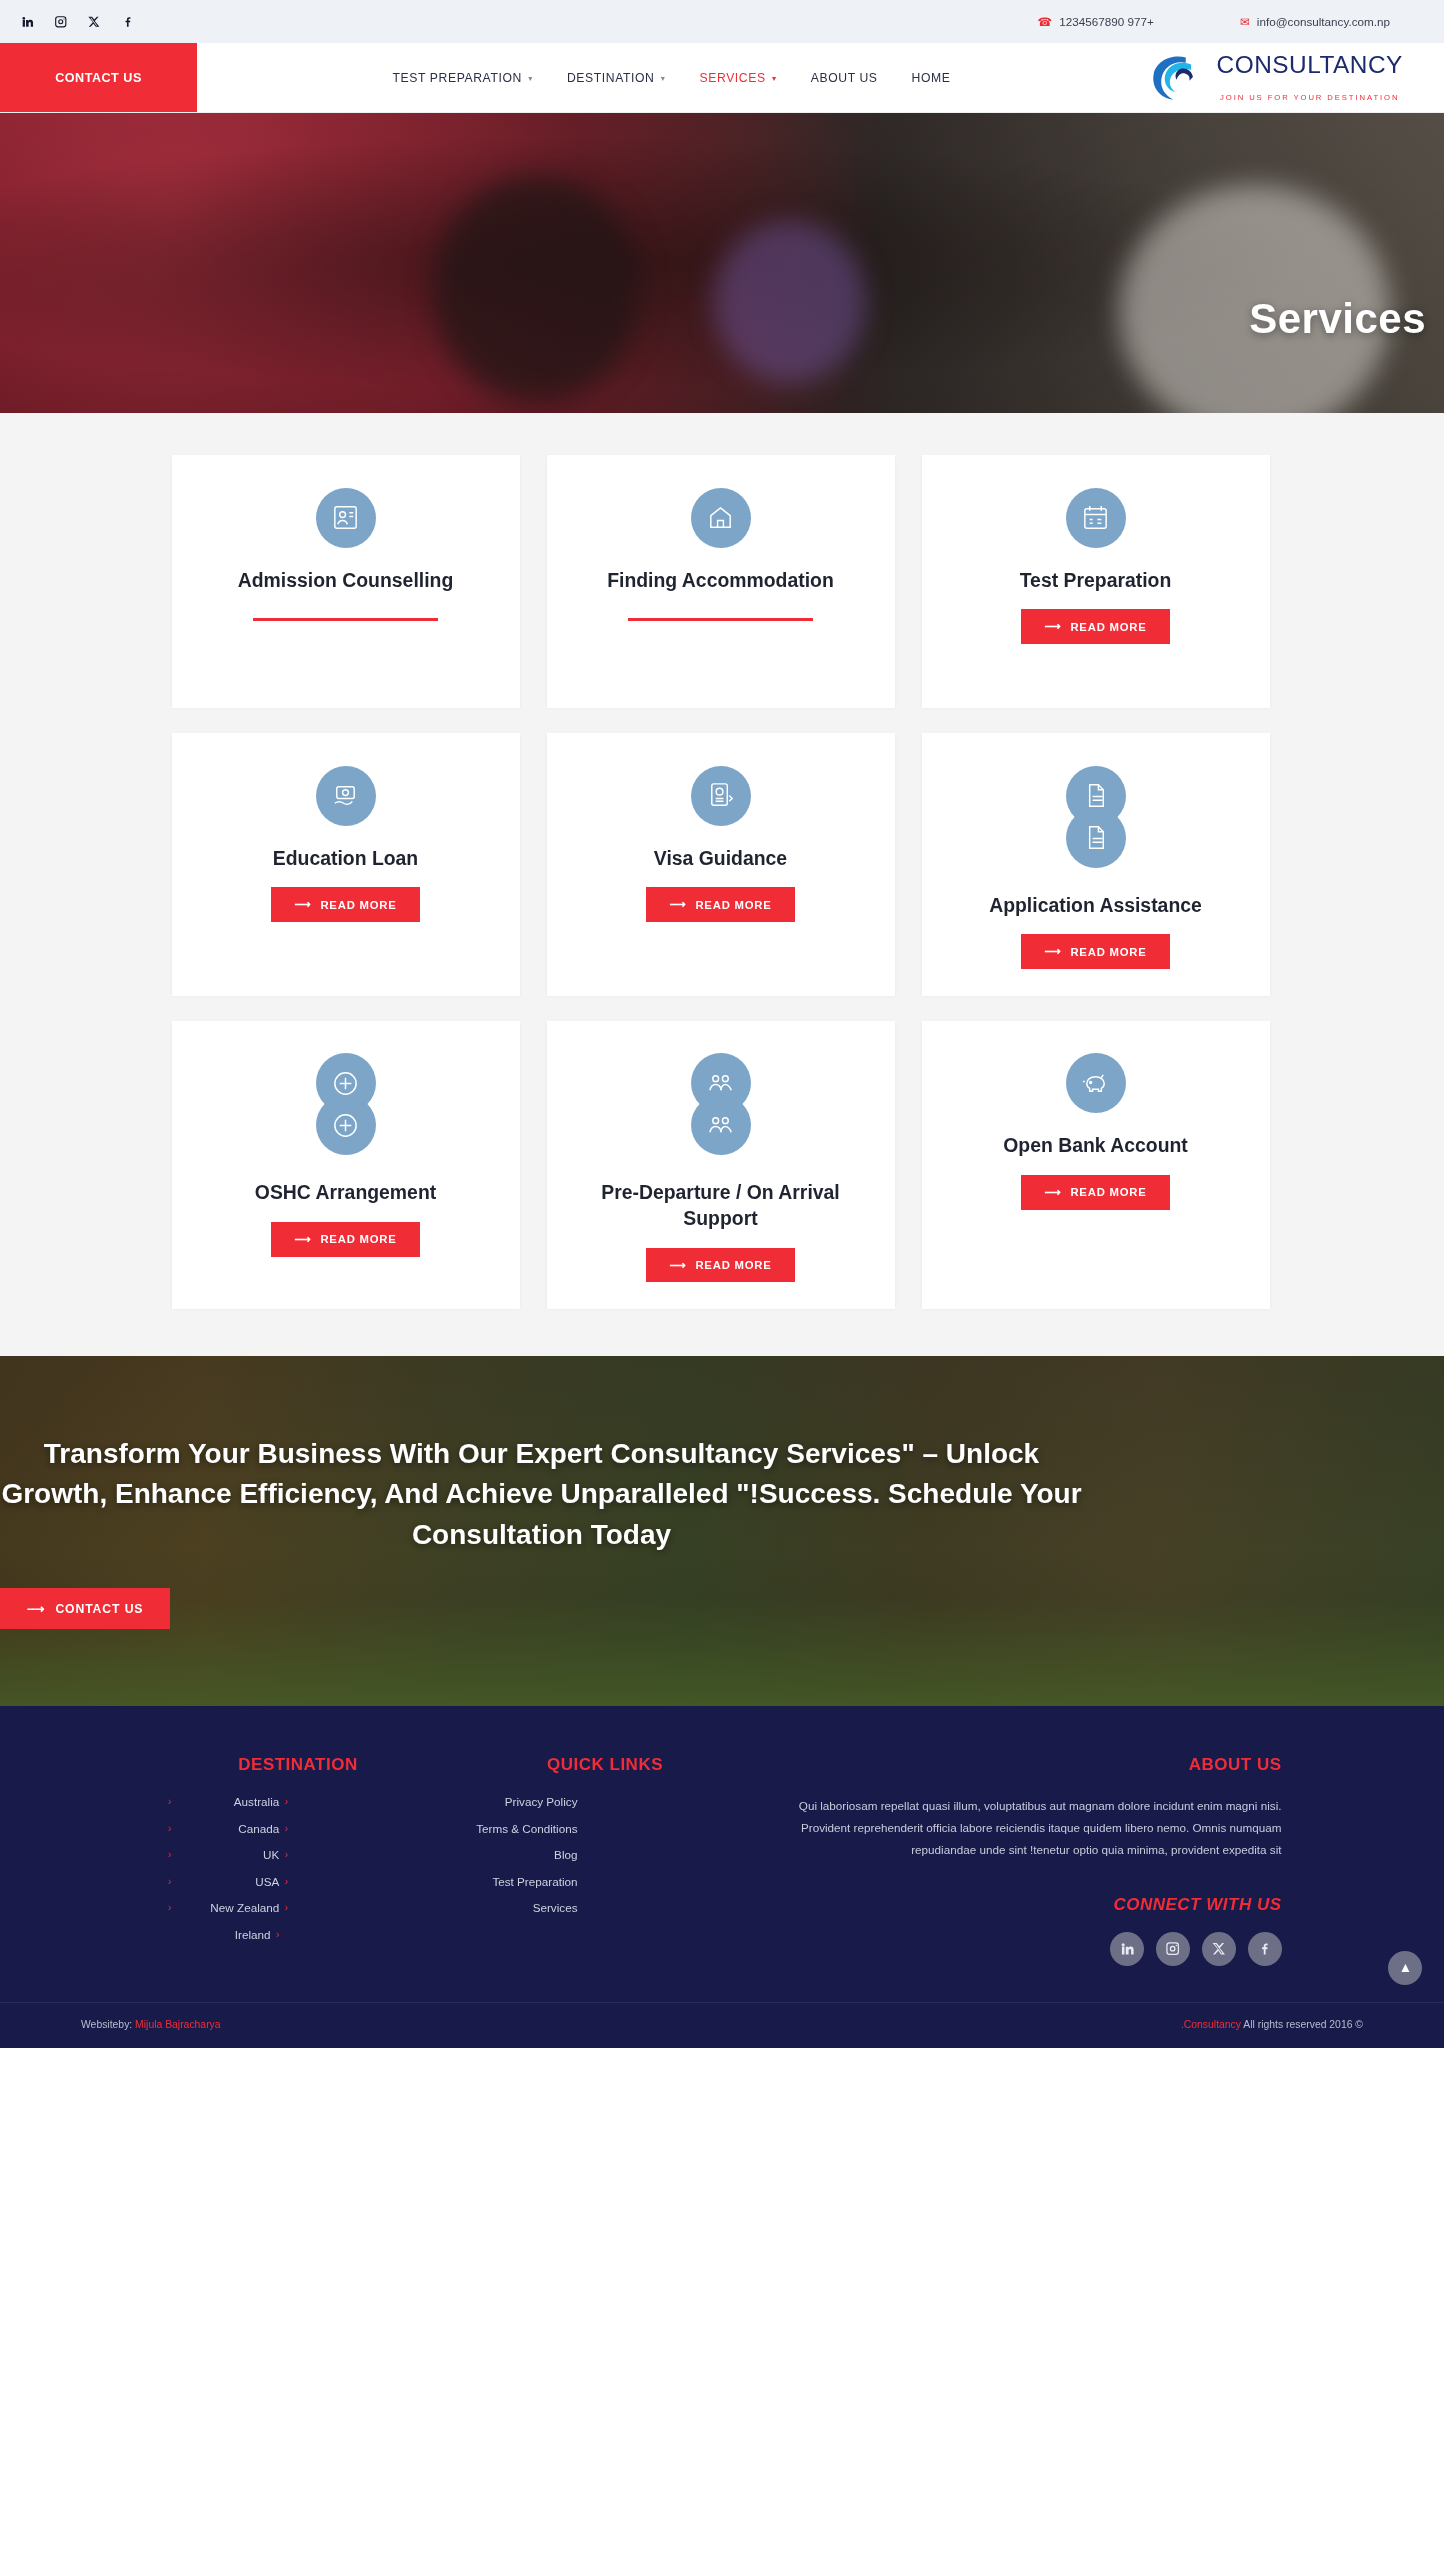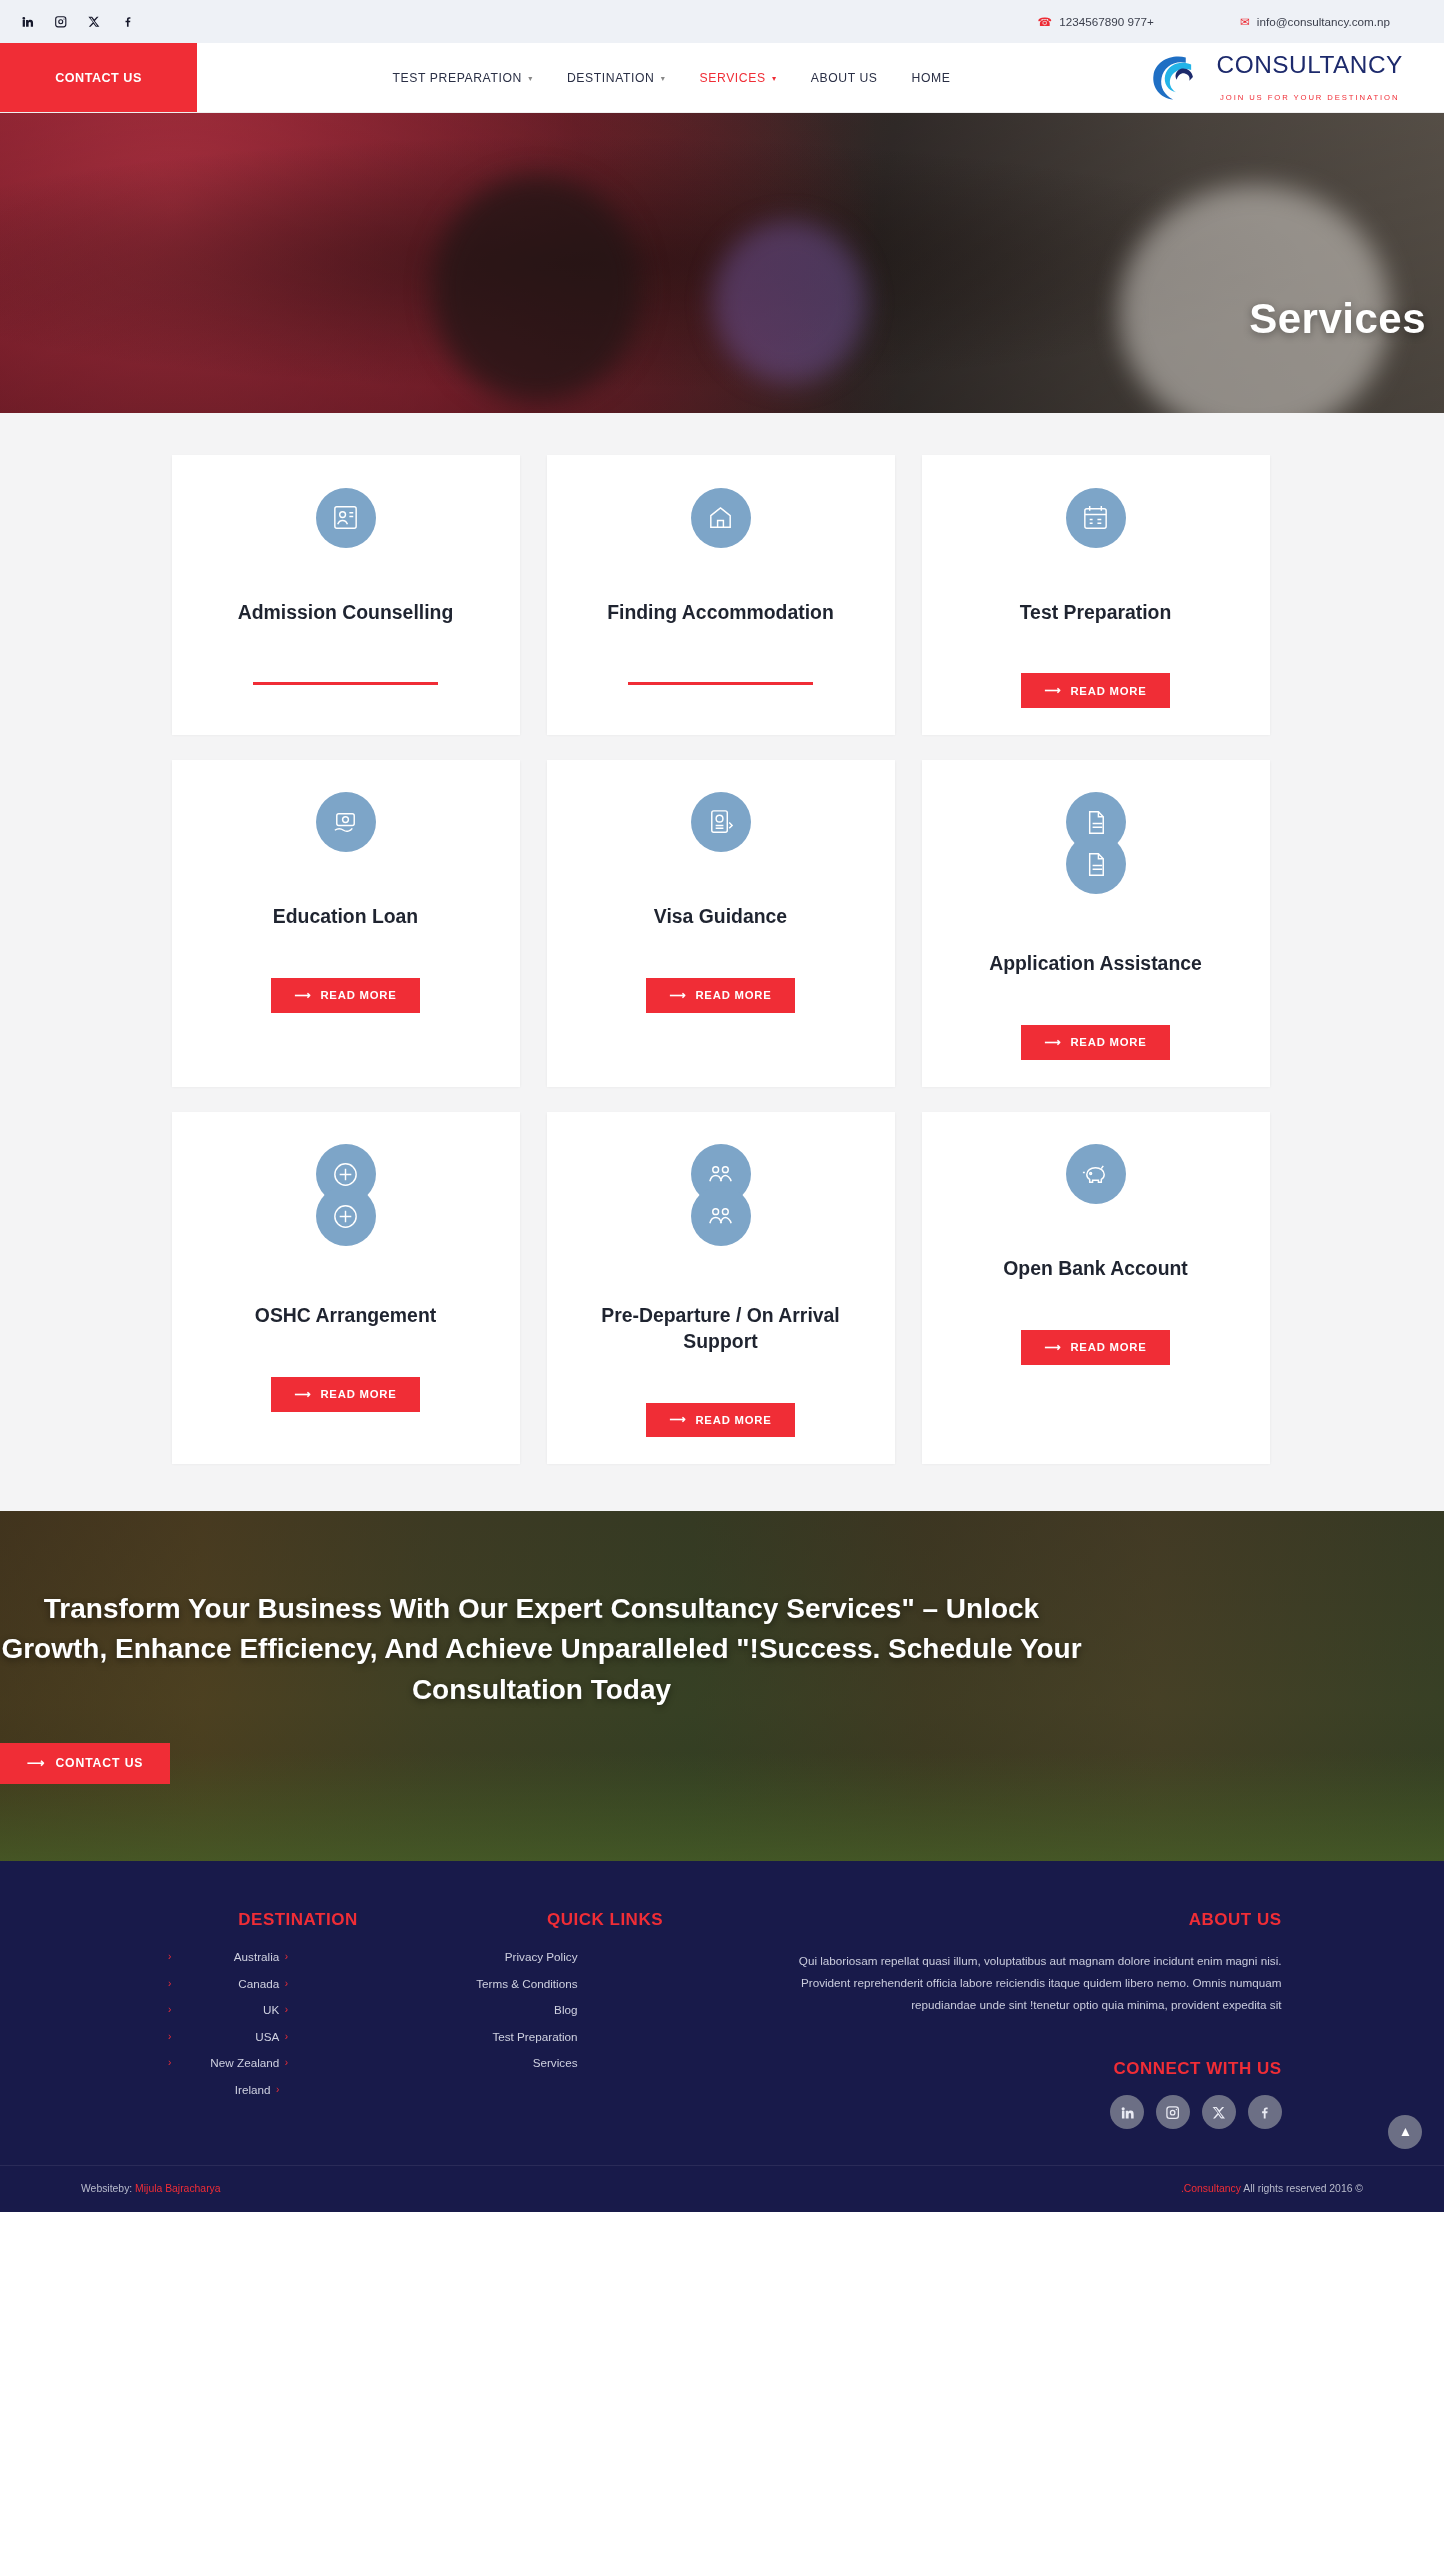--- a/index.html
+++ b/index.html
@@ -170,21 +170,21 @@
   }
   .card {
     width: 348px;
     background: #ffffff;
     padding: 32.5px 21.7px 27px;
     display: flex;
     flex-direction: column;
     align-items: center;
     box-shadow: 0 0.9px 2.7px rgba(0,0,0,0.06);
   }
-  .card.tall { min-height: 253px; gap: 32px; }
+  .card.tall { min-height: 253px; }
   .card-icon {
     width: 60px; height: 60px;
     border-radius: 50%;
     background: #7da5c8;
     display: flex;
     align-items: center;
     justify-content: center;
     margin-bottom: 20px;
   }
   .card-icon svg { width: 31px; height: 31px; stroke: #ffffff; fill: none; stroke-width: 1.5; }
@@ -318,22 +318,23 @@
   .flink-row .arrow { color: #f02d36; font-size: 10px; margin-left: 5.4px; }
   .flink-label { min-width: 108px; text-align: right; }
   .about-text {
     font-size: 11.7px;
     line-height: 1.85;
     text-align: right;
     color: #c9cbdc;
     direction: rtl;
   }
   .connect {
-    margin-top: 44px;
+    margin-top: 35px;
     text-align: right;
+    font-style: italic;
   }
   .connect .fhead { margin-bottom: 16.2px; }
   .soc-row {
     display: flex;
     gap: 11.7px;
     justify-content: flex-end;
   }
   .soc-circle {
     width: 34px; height: 34px;
     border-radius: 50%;

